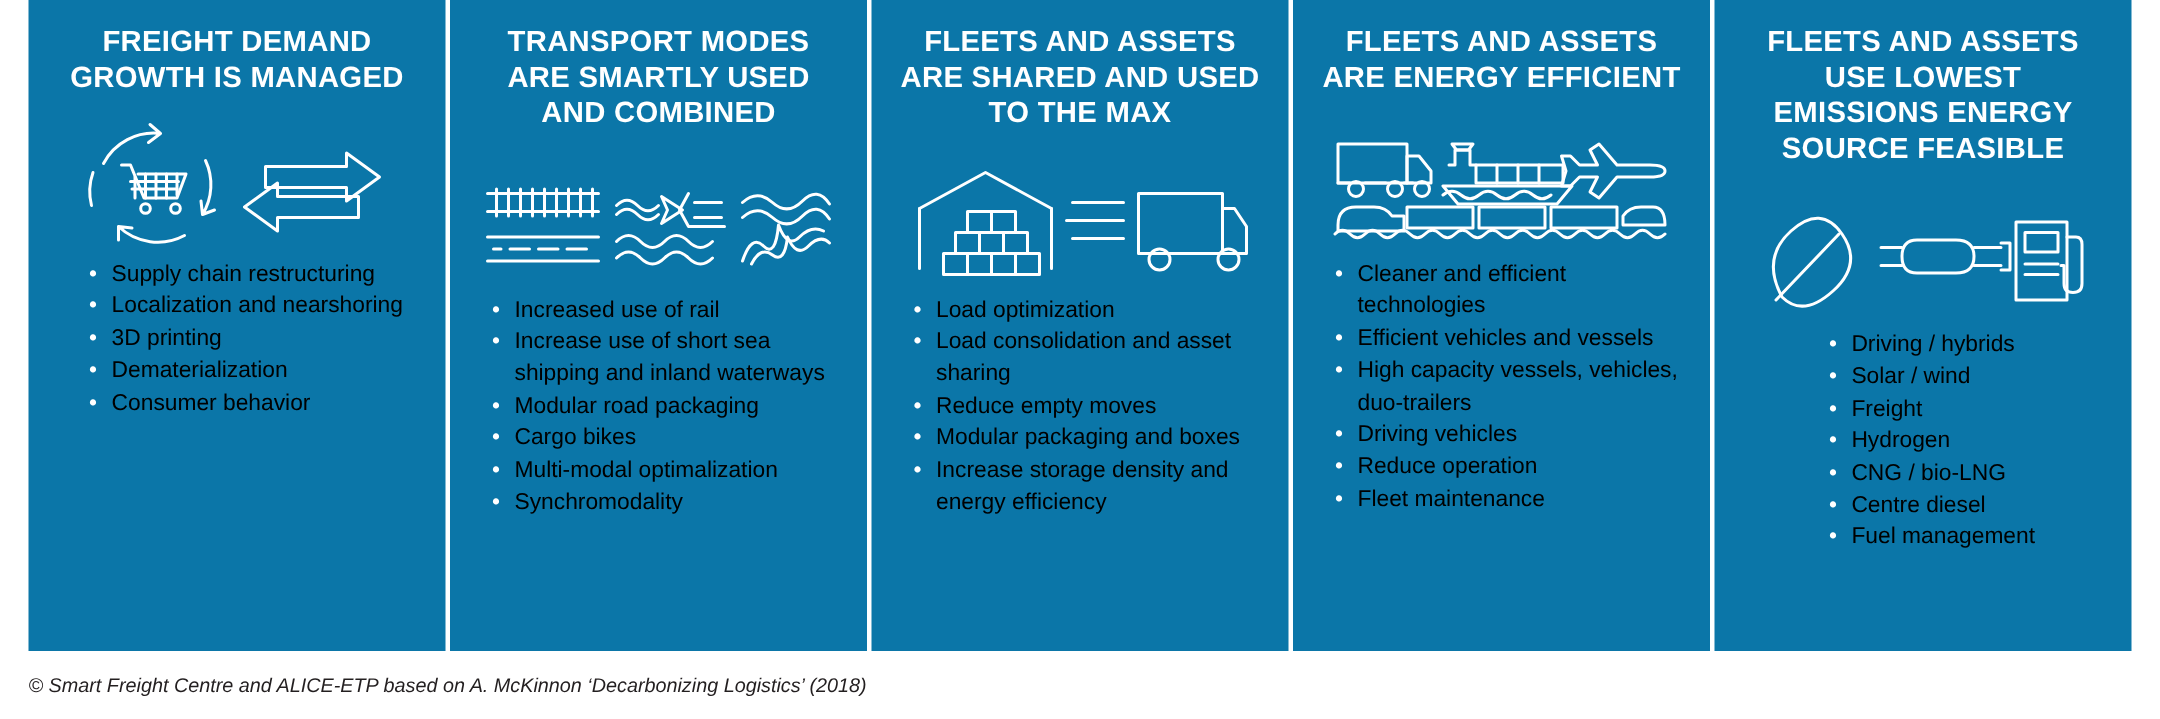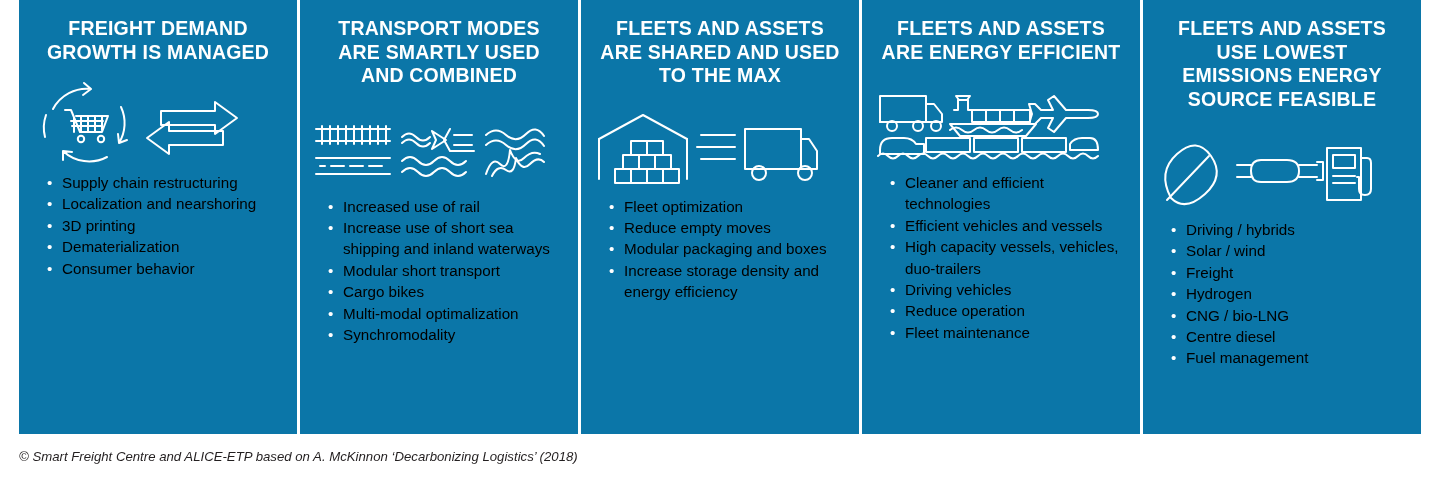--- a/index.html
+++ b/index.html
@@ -31,21 +31,21 @@
     justify-content: space-between;
     align-items: stretch;
   }
   .panel {
     width: 278px;
     background: #0b76a8;
     box-sizing: border-box;
     padding: 12px 14px 14px 14px;
     display: flex;
     flex-direction: column;
-    align-items: flex-start;
+    align-items: center;
   }
   .panel-title {
     color: #ffffff;
     font-weight: bold;
     font-size: 19.5px;
     line-height: 23.5px;
     letter-spacing: 0.2px;
     text-align: center;
     text-transform: uppercase;
     margin: 5px 4px 0 4px;
@@ -162,21 +162,21 @@
           </g>
           <g>
             <path d="M172 57 q6 -18 14 -10 t10 -14 q6 16 14 8 t16 -4"></path>
             <path d="M178 59 q6 -12 14 -6 t10 -12 q6 14 14 6 t14 -2"></path>
           </g>
         </svg>
       </div>
       <ul class="bullets">
         <li>Increased use of rail</li>
         <li>Increase use of short  sea shipping and inland waterways</li>
-        <li>Modular short transport</li>
+        <li>Modular road packaging</li>
         <li>Cargo bikes</li>
         <li>Multi-modal optimalization</li>
         <li>Synchromodality</li>
       </ul>
     </section>
 
     <section class="panel">
       <h2 class="panel-title">FLEETS AND ASSETS ARE SHARED AND USED TO THE MAX</h2>
       <div class="icon-zone">
         <svg width="222" height="74" viewBox="0 0 222 74" fill="none" stroke="#ffffff" stroke-width="2" stroke-linecap="round" stroke-linejoin="round">
@@ -196,21 +196,22 @@
           <g>
             <path d="M106 24 h34 M102 36 h38 M106 48 h34"></path>
             <path d="M150 18 h56 v40 h-56 z"></path>
             <path d="M206 28 h8 l8 12 v18 h-16 z"></path>
             <circle cx="164" cy="62" r="7"></circle>
             <circle cx="210" cy="62" r="7"></circle>
           </g>
         </svg>
       </div>
       <ul class="bullets">
-        <li>Fleet optimization</li>
+        <li>Load optimization</li>
+        <li>Load consolidation and asset sharing</li>
         <li>Reduce empty moves</li>
         <li>Modular packaging and boxes</li>
         <li>Increase storage density and energy efficiency</li>
       </ul>
     </section>
 
     <section class="panel">
       <h2 class="panel-title">FLEETS AND ASSETS ARE ENERGY EFFICIENT</h2>
       <div class="icon-zone">
         <svg width="226" height="72" viewBox="0 0 226 72" fill="none" stroke="#ffffff" stroke-width="2" stroke-linecap="round" stroke-linejoin="round">

